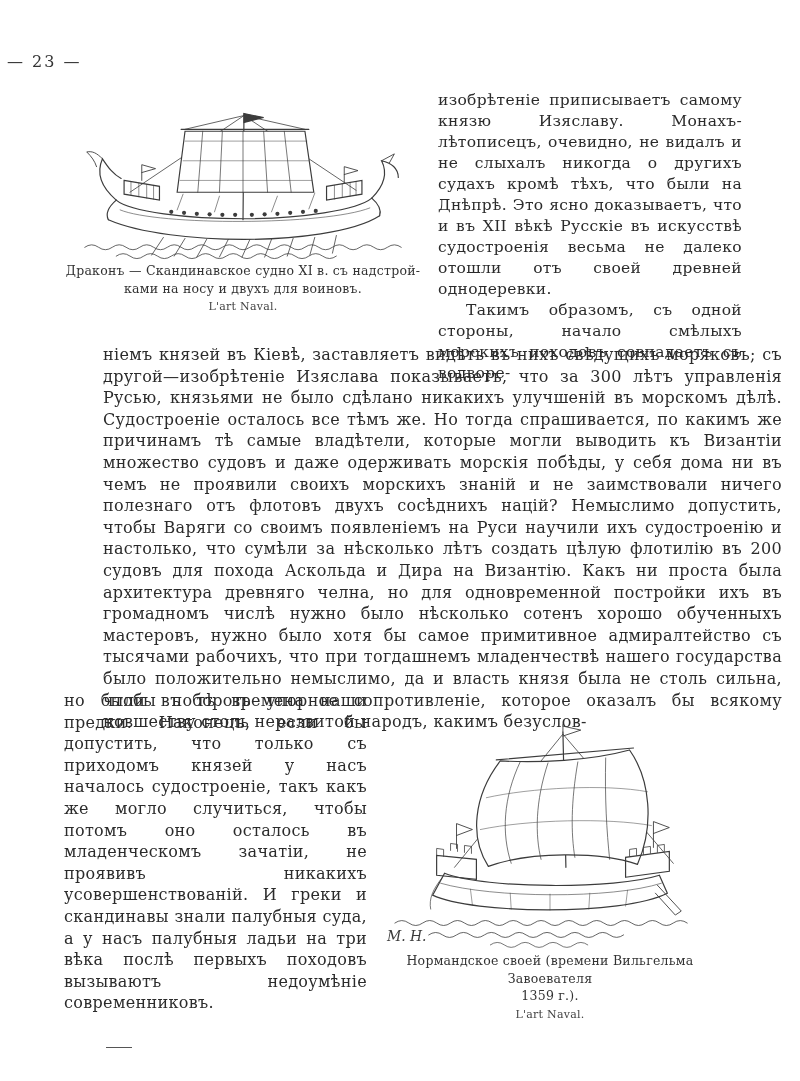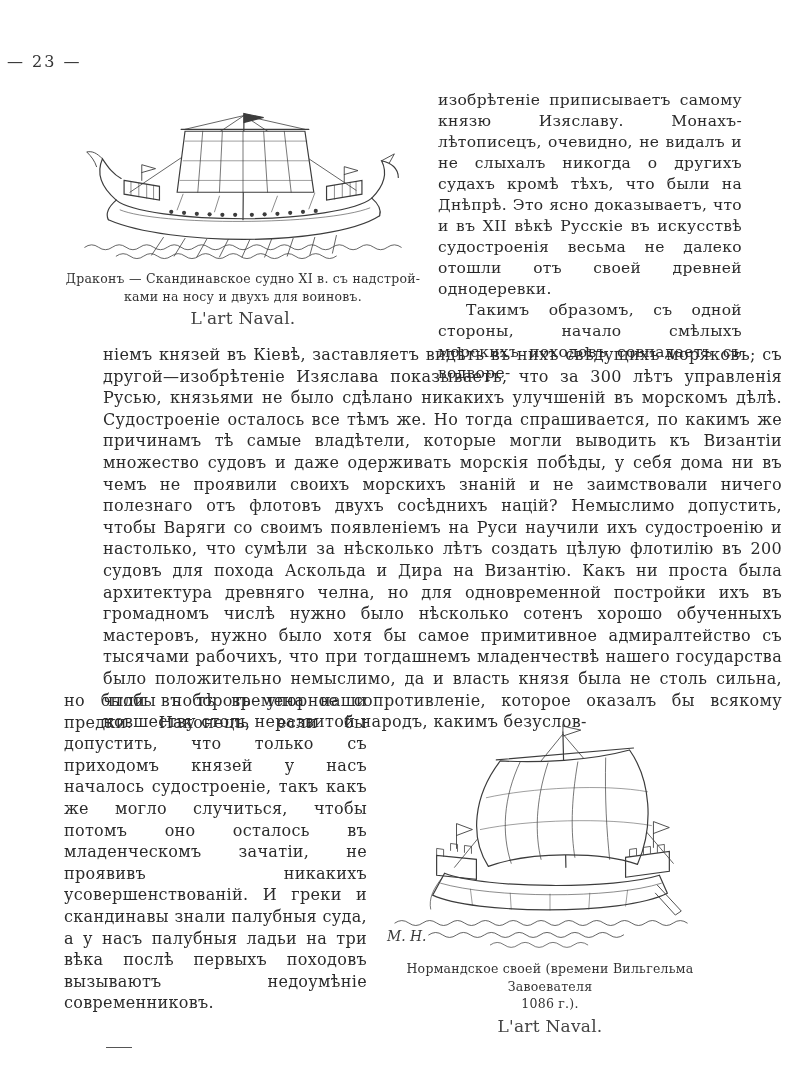--- a/index.html
+++ b/index.html
@@ -28,29 +28,28 @@
     top: 90px;
     left: 64px;
     width: 678px;
     display: flex;
     gap: 16px;
   }
   .fig-top { width: 358px; flex: 0 0 358px; }
   .fig-bottom { width: 362px; flex: 0 0 362px; padding-top: 28px; }
   .engraving { display: block; margin: 0 auto; }
   .caption {
-    margin-top: 8px;
     text-align: center;
     font-size: 12.5px;
     line-height: 1.4;
     color: #333;
     letter-spacing: 0.02em;
   }
   .caption .source {
-    font-size: 17px;
+    font-size: 11px;
     margin-top: 2px;
     color: #444;
   }
   .col-text {
     flex: 1;
     text-align: justify;
     font-size: 15.5px;
     line-height: 21px;
     letter-spacing: 0.02em;
   }
@@ -234,21 +233,21 @@
           <path d="M72 160 C 62 172, 58 182, 60 192" stroke-width="0.7"></path>
 
           <path d="M24 206 q7 -5 14 0 t14 0 t14 0 t14 0 t14 0 t14 0 t14 0 t14 0 t14 0 t14 0 t14 0 t14 0 t14 0 t14 0 t14 0 t14 0 t14 0 t14 0 t14 0 t14 0 t14 0" stroke-width="0.8"></path>
           <path d="M58 218 q7 -5 14 0 t14 0 t14 0 t14 0 t14 0 t14 0 t14 0 t14 0 t14 0 t14 0 t14 0 t14 0 t14 0 t14 0" stroke-width="0.8"></path>
           <path d="M120 228 q7 -5 14 0 t14 0 t14 0 t14 0 t14 0 t14 0 t14 0" stroke-width="0.7"></path>
         </g>
         <text class="sig" x="16" y="224">М. Н.</text>
       </svg>
       <div class="caption">
         <div>Нормандское своей (времени Вильгельма Завоевателя</div>
-        <div>1086 г.).</div>
+        <div>1359 г.).</div>
         <div class="source">L'art Naval.</div>
       </div>
     </div>
   </div>
 
   <div class="footer-mark"></div>
 
 </div>
 
 </body></html>

